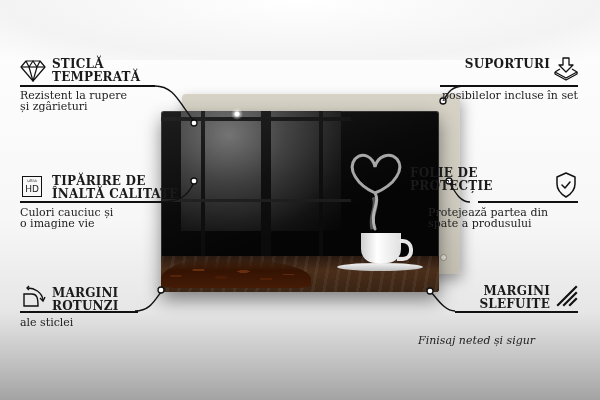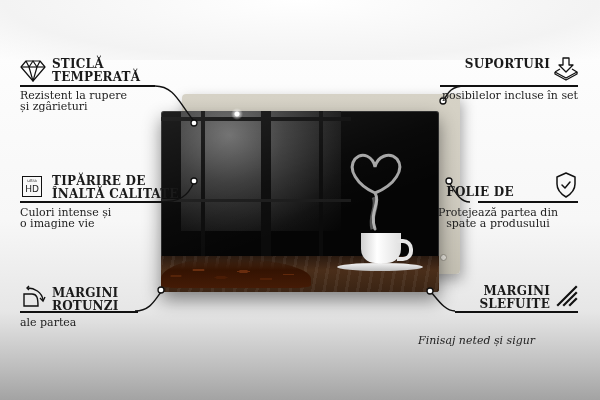--- a/index.html
+++ b/index.html
@@ -173,70 +173,71 @@
     <div style="font-size:4px; line-height:6px; margin-top:1px;">ultra</div>
     <div style="font-size:9px; line-height:10px;">HD</div>
   </div>
   <div style="position:absolute; left:30px; top:0; width:150px;">
     <div class="title">TIPĂRIRE DE</div>
     <div class="title">ÎNALTĂ CALITATE</div>
   </div>
 </div>
 <div class="rule" style="left:20px; top:201px; width:142px;"></div>
 <div style="position:absolute; left:20px; top:207px; width:140px;">
-  <div class="desc">Culori intense și</div>
+  <div class="desc">Culori cauciuc și</div>
   <div class="desc">o imagine vie</div>
 </div>
 
 <div class="feature" style="left:22px; top:284px;">
   <svg class="icon" style="left:0; top:0;" width="24" height="24" viewBox="0 0 24 24">
     <g fill="none" stroke="#111" stroke-width="1.4">
       <path d="M2 22 V10 H10 C15 10, 16 14, 16 22 Z"></path>
       <path d="M6 4 C12 4, 20 8, 21 16"></path>
       <path d="M18 14 L21 17 L23 13"></path>
       <path d="M7 2 L5 4 L7 6"></path>
     </g>
   </svg>
   <div style="position:absolute; left:30px; top:3px; width:120px;">
     <div class="title">MARGINI</div>
     <div class="title">ROTUNZI</div>
   </div>
 </div>
 <div class="rule" style="left:20px; top:311px; width:118px;"></div>
 <div style="position:absolute; left:20px; top:317px; width:160px;">
-  <div class="desc">ale partea</div>
+  <div class="desc">ale sticlei</div>
 </div>
 
 <div style="position:absolute; right:50px; top:58px; width:140px; text-align:right;">
   <div class="title">SUPORTURI</div>
 </div>
 <svg class="icon" style="left:553px; top:57px;" width="26" height="24" viewBox="0 0 26 24">
   <g fill="none" stroke="#111" stroke-width="1.3" stroke-linejoin="round">
     <path d="M10 1 H16 V8 H20 L13 15 L6 8 H10 Z"></path>
     <path d="M2 15 L13 9 M24 15 L13 9" opacity="0"></path>
     <path d="M2 15 L7 12 M19 12 L24 15 L13 21 L2 15"></path>
     <path d="M2 15 V17 L13 23 L24 17 V15"></path>
   </g>
 </svg>
 <div class="rule" style="left:440px; top:85px; width:138px;"></div>
 <div style="position:absolute; right:22px; top:90px; width:170px; text-align:right;">
   <div class="desc">posibilelor incluse în set</div>
 </div>
 
-<div style="position:absolute; right:50px; top:186px; width:140px; text-align:center;">
+<div style="position:absolute; right:50px; top:167px; width:140px; text-align:left;">
   <div class="title">FOLIE DE</div>
+  <div class="title">PROTECȚIE</div>
 </div>
 <svg class="icon" style="left:555px; top:172px;" width="22" height="26" viewBox="0 0 22 26">
   <g fill="none" stroke="#111" stroke-width="1.5" stroke-linejoin="round" stroke-linecap="round">
     <path d="M11 1 L20 5 V12 C20 18, 16 22, 11 25 C6 22, 2 18, 2 12 V5 Z"></path>
     <path d="M7 13 L10 16 L15 10"></path>
   </g>
 </svg>
 <div class="rule" style="left:478px; top:201px; width:100px;"></div>
-<div style="position:absolute; right:22px; top:207px; width:160px; text-align:center;">
+<div style="position:absolute; right:12px; top:207px; width:160px; text-align:left;">
   <div class="desc">Protejează partea din</div>
   <div class="desc">spate a produsului</div>
 </div>
 
 <div style="position:absolute; right:50px; top:285px; width:140px; text-align:right;">
   <div class="title">MARGINI</div>
   <div class="title">SLEFUITE</div>
 </div>
 <svg class="icon" style="left:556px; top:285px;" width="22" height="22" viewBox="0 0 22 22">
   <g stroke="#111" stroke-width="2.2" stroke-linecap="square">

